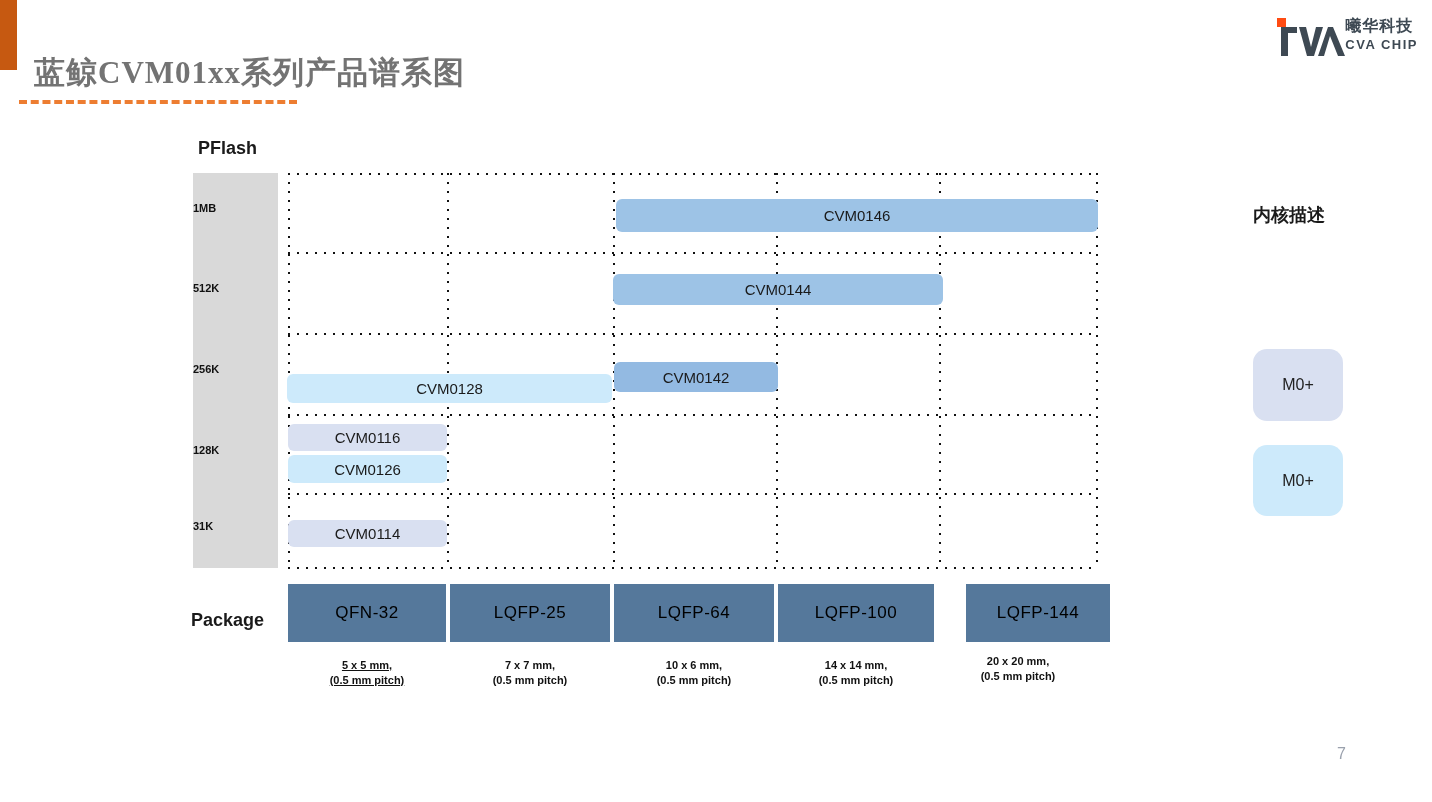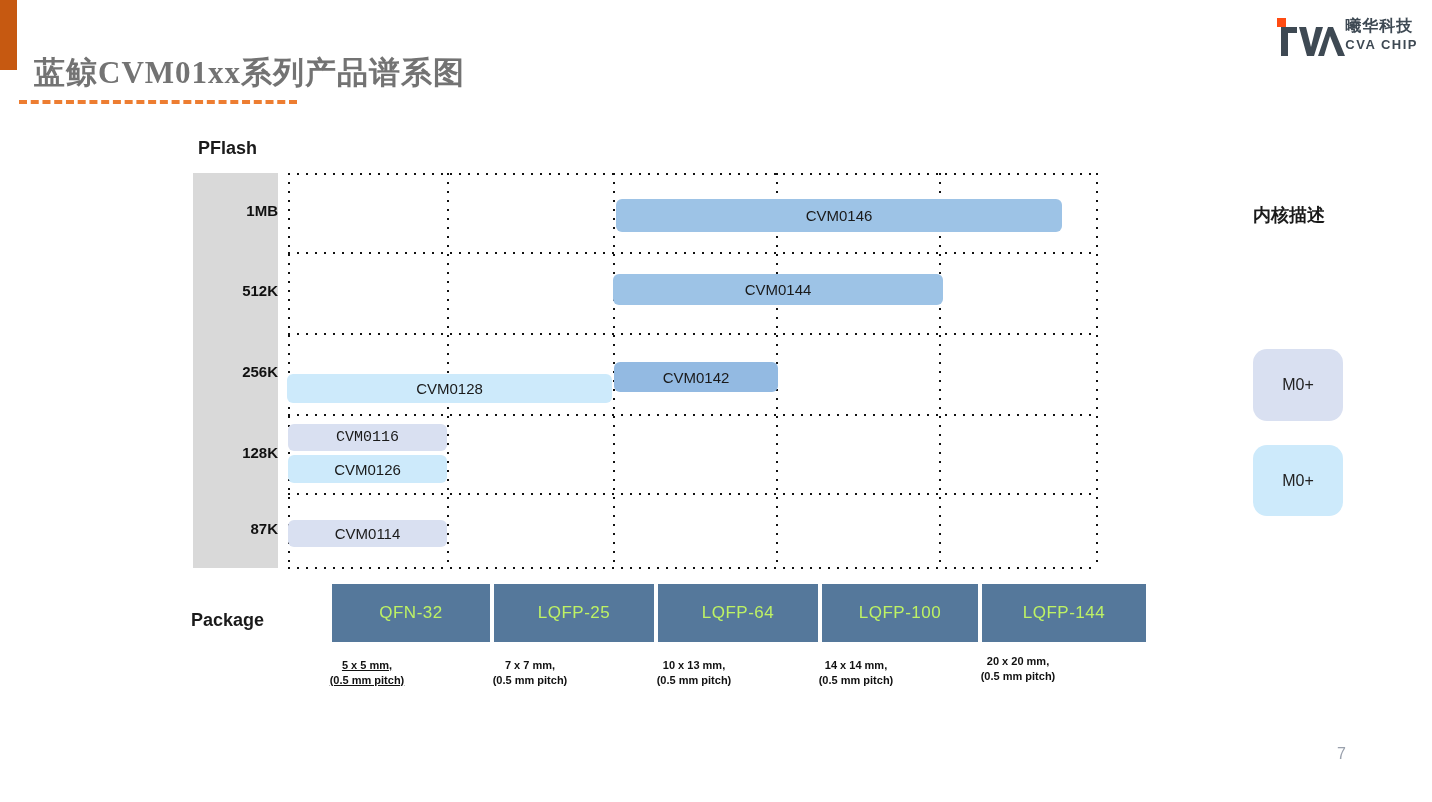--- a/index.html
+++ b/index.html
@@ -40,21 +40,21 @@
   
   .pflash-title { position: absolute; left: 198px; top: 138px; font-size: 18px; font-weight: bold; }
   .package-title { position: absolute; left: 191px; top: 610px; font-size: 18px; font-weight: bold; }
 
   .flash-col {
     position: absolute; left: 193px; top: 173px; width: 85px; height: 395px;
     background: #D9D9D9;
   }
   .flash-label {
     position: absolute; left: 0; width: 85px; height: 20px;
-    text-align: right; font-size: 15px; font-weight: bold; color: #111;
+    text-align: left; font-size: 11px; font-weight: bold; color: #111;
   }
   .fl-0 { top: 29px; } .fl-1 { top: 109px; } .fl-2 { top: 190px; } .fl-3 { top: 271px; } .fl-4 { top: 347px; }
 
   
   .hline {
     position: absolute; left: 288px; width: 810px; height: 2px;
     background-image: repeating-linear-gradient(to right, #111 0, #111 2px, transparent 2px, transparent 9px);
   }
   .vline {
     position: absolute; top: 173px; height: 395px; width: 2px;
@@ -67,41 +67,41 @@
   .bar {
     position: absolute; border-radius: 6px;
     display: flex; align-items: center; justify-content: center;
     font-size: 15px; color: #1a1a1a;
   }
   .c-m4f  { background: #9DC3E6; }
   .c-m4fd { background: #93BAE2; }
   .c-lav  { background: #D9E0F1; }
   .c-cyn  { background: #CDEAFB; }
 
-  .bar-cvm0146 { left: 616px; top: 199px; width: 446px; height: 33px; }
+  .bar-cvm0146 { left: 616px; top: 199px; width: 482px; height: 33px; }
   .bar-cvm0144 { left: 613px; top: 274px; width: 330px; height: 31px; }
   .bar-cvm0118 { left: 287px; top: 343px; width: 325px; height: 28px; }
   .bar-cvm0128 { left: 287px; top: 374px; width: 325px; height: 29px; }
   .bar-cvm0142 { left: 614px; top: 362px; width: 164px; height: 30px; text-align: center; }
-  .bar-cvm0116 { left: 288px; top: 424px; width: 159px; height: 27px; font-family: Liberation Mono, monospace; }
+  .bar-cvm0116 { left: 288px; top: 424px; width: 159px; height: 27px; }
   .bar-cvm0126 { left: 288px; top: 455px; width: 159px; height: 28px; }
   .bar-cvm0114 { left: 288px; top: 520px; width: 159px; height: 27px; }
 
   
   .pkg {
     position: absolute; top: 584px; height: 58px;
-    background: #55789B; color: #bef264;
+    background: #55789B; color: #000000;
     display: flex; align-items: center; justify-content: center;
-    font-size: 17px; letter-spacing: 0.5px; margin-left: 44px;
+    font-size: 17px; letter-spacing: 0.5px;
   }
   .pkg-0 { left: 288px; width: 158px; }
   .pkg-1 { left: 450px; width: 160px; }
   .pkg-2 { left: 614px; width: 160px; }
   .pkg-3 { left: 778px; width: 156px; }
-  .pkg-4 { left: 938px; width: 164px; }
+  .pkg-4 { left: 966px; width: 144px; }
 
   .dim {
     position: absolute; top: 658px; text-align: center;
     font-size: 11px; font-weight: bold; line-height: 1.35; color: #111;
   }
   .dim-0 { left: 288px; width: 158px; text-decoration: underline; }
   .dim-1 { left: 450px; width: 160px; }
   .dim-2 { left: 614px; width: 160px; }
   .dim-3 { left: 778px; width: 156px; }
   .dim-4 { left: 938px; width: 160px; top: 654px; }
@@ -145,21 +145,21 @@
   </div>
 
   <div class="pflash-title">PFlash</div>
   <div class="package-title">Package</div>
 
   <div class="flash-col">
     <div class="flash-label fl-0">1MB</div>
     <div class="flash-label fl-1">512K</div>
     <div class="flash-label fl-2">256K</div>
     <div class="flash-label fl-3">128K</div>
-    <div class="flash-label fl-4">87K</div>
+    <div class="flash-label fl-4">31K</div>
   </div>
 
   <div class="hline h-0"></div>
   <div class="hline h-1"></div>
   <div class="hline h-2"></div>
   <div class="hline h-3"></div>
   <div class="hline h-4"></div>
   <div class="hline h-5"></div>
   <div class="vline v-0"></div>
   <div class="vline v-1"></div>
@@ -184,21 +184,21 @@
 
   <div class="dim dim-0">
     <div>5 x 5 mm,</div>
     <div>(0.5 mm pitch)</div>
   </div>
   <div class="dim dim-1">
     <div>7 x 7 mm,</div>
     <div>(0.5 mm pitch)</div>
   </div>
   <div class="dim dim-2">
-    <div>10 x 13 mm,</div>
+    <div>10 x 6 mm,</div>
     <div>(0.5 mm pitch)</div>
   </div>
   <div class="dim dim-3">
     <div>14 x 14 mm,</div>
     <div>(0.5 mm pitch)</div>
   </div>
   <div class="dim dim-4">
     <div>20 x 20 mm,</div>
     <div>(0.5 mm pitch)</div>
   </div>

